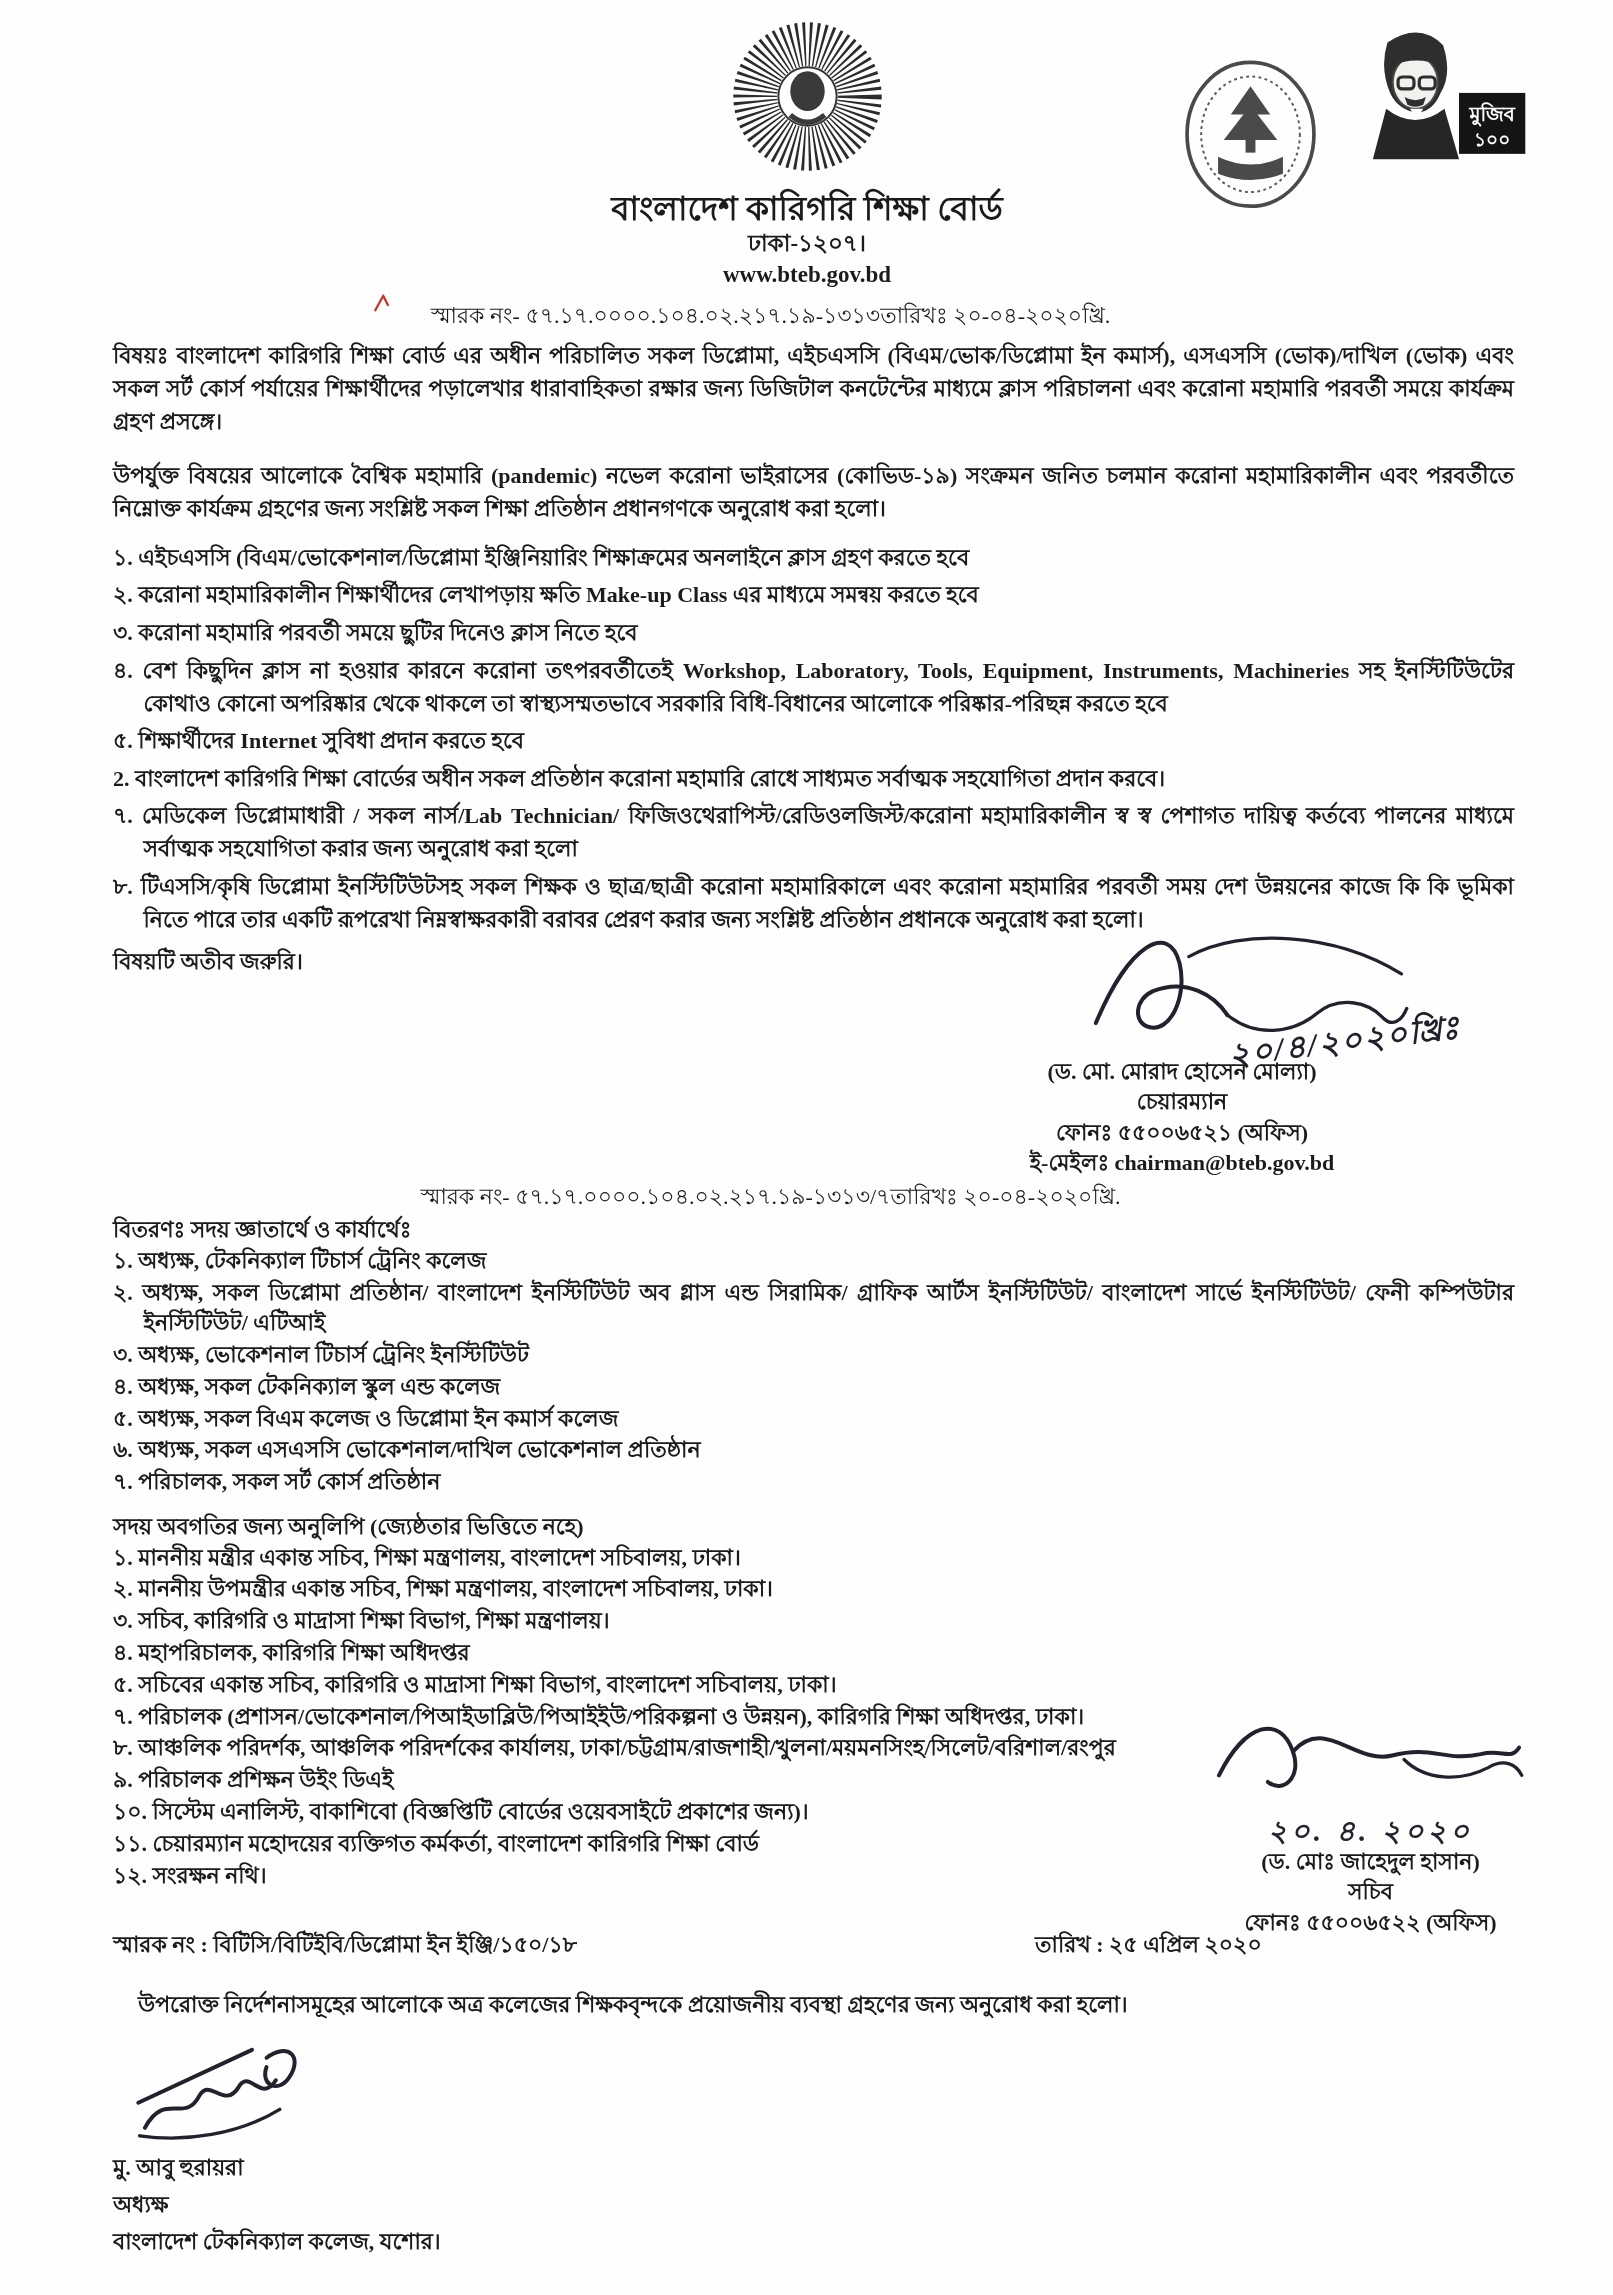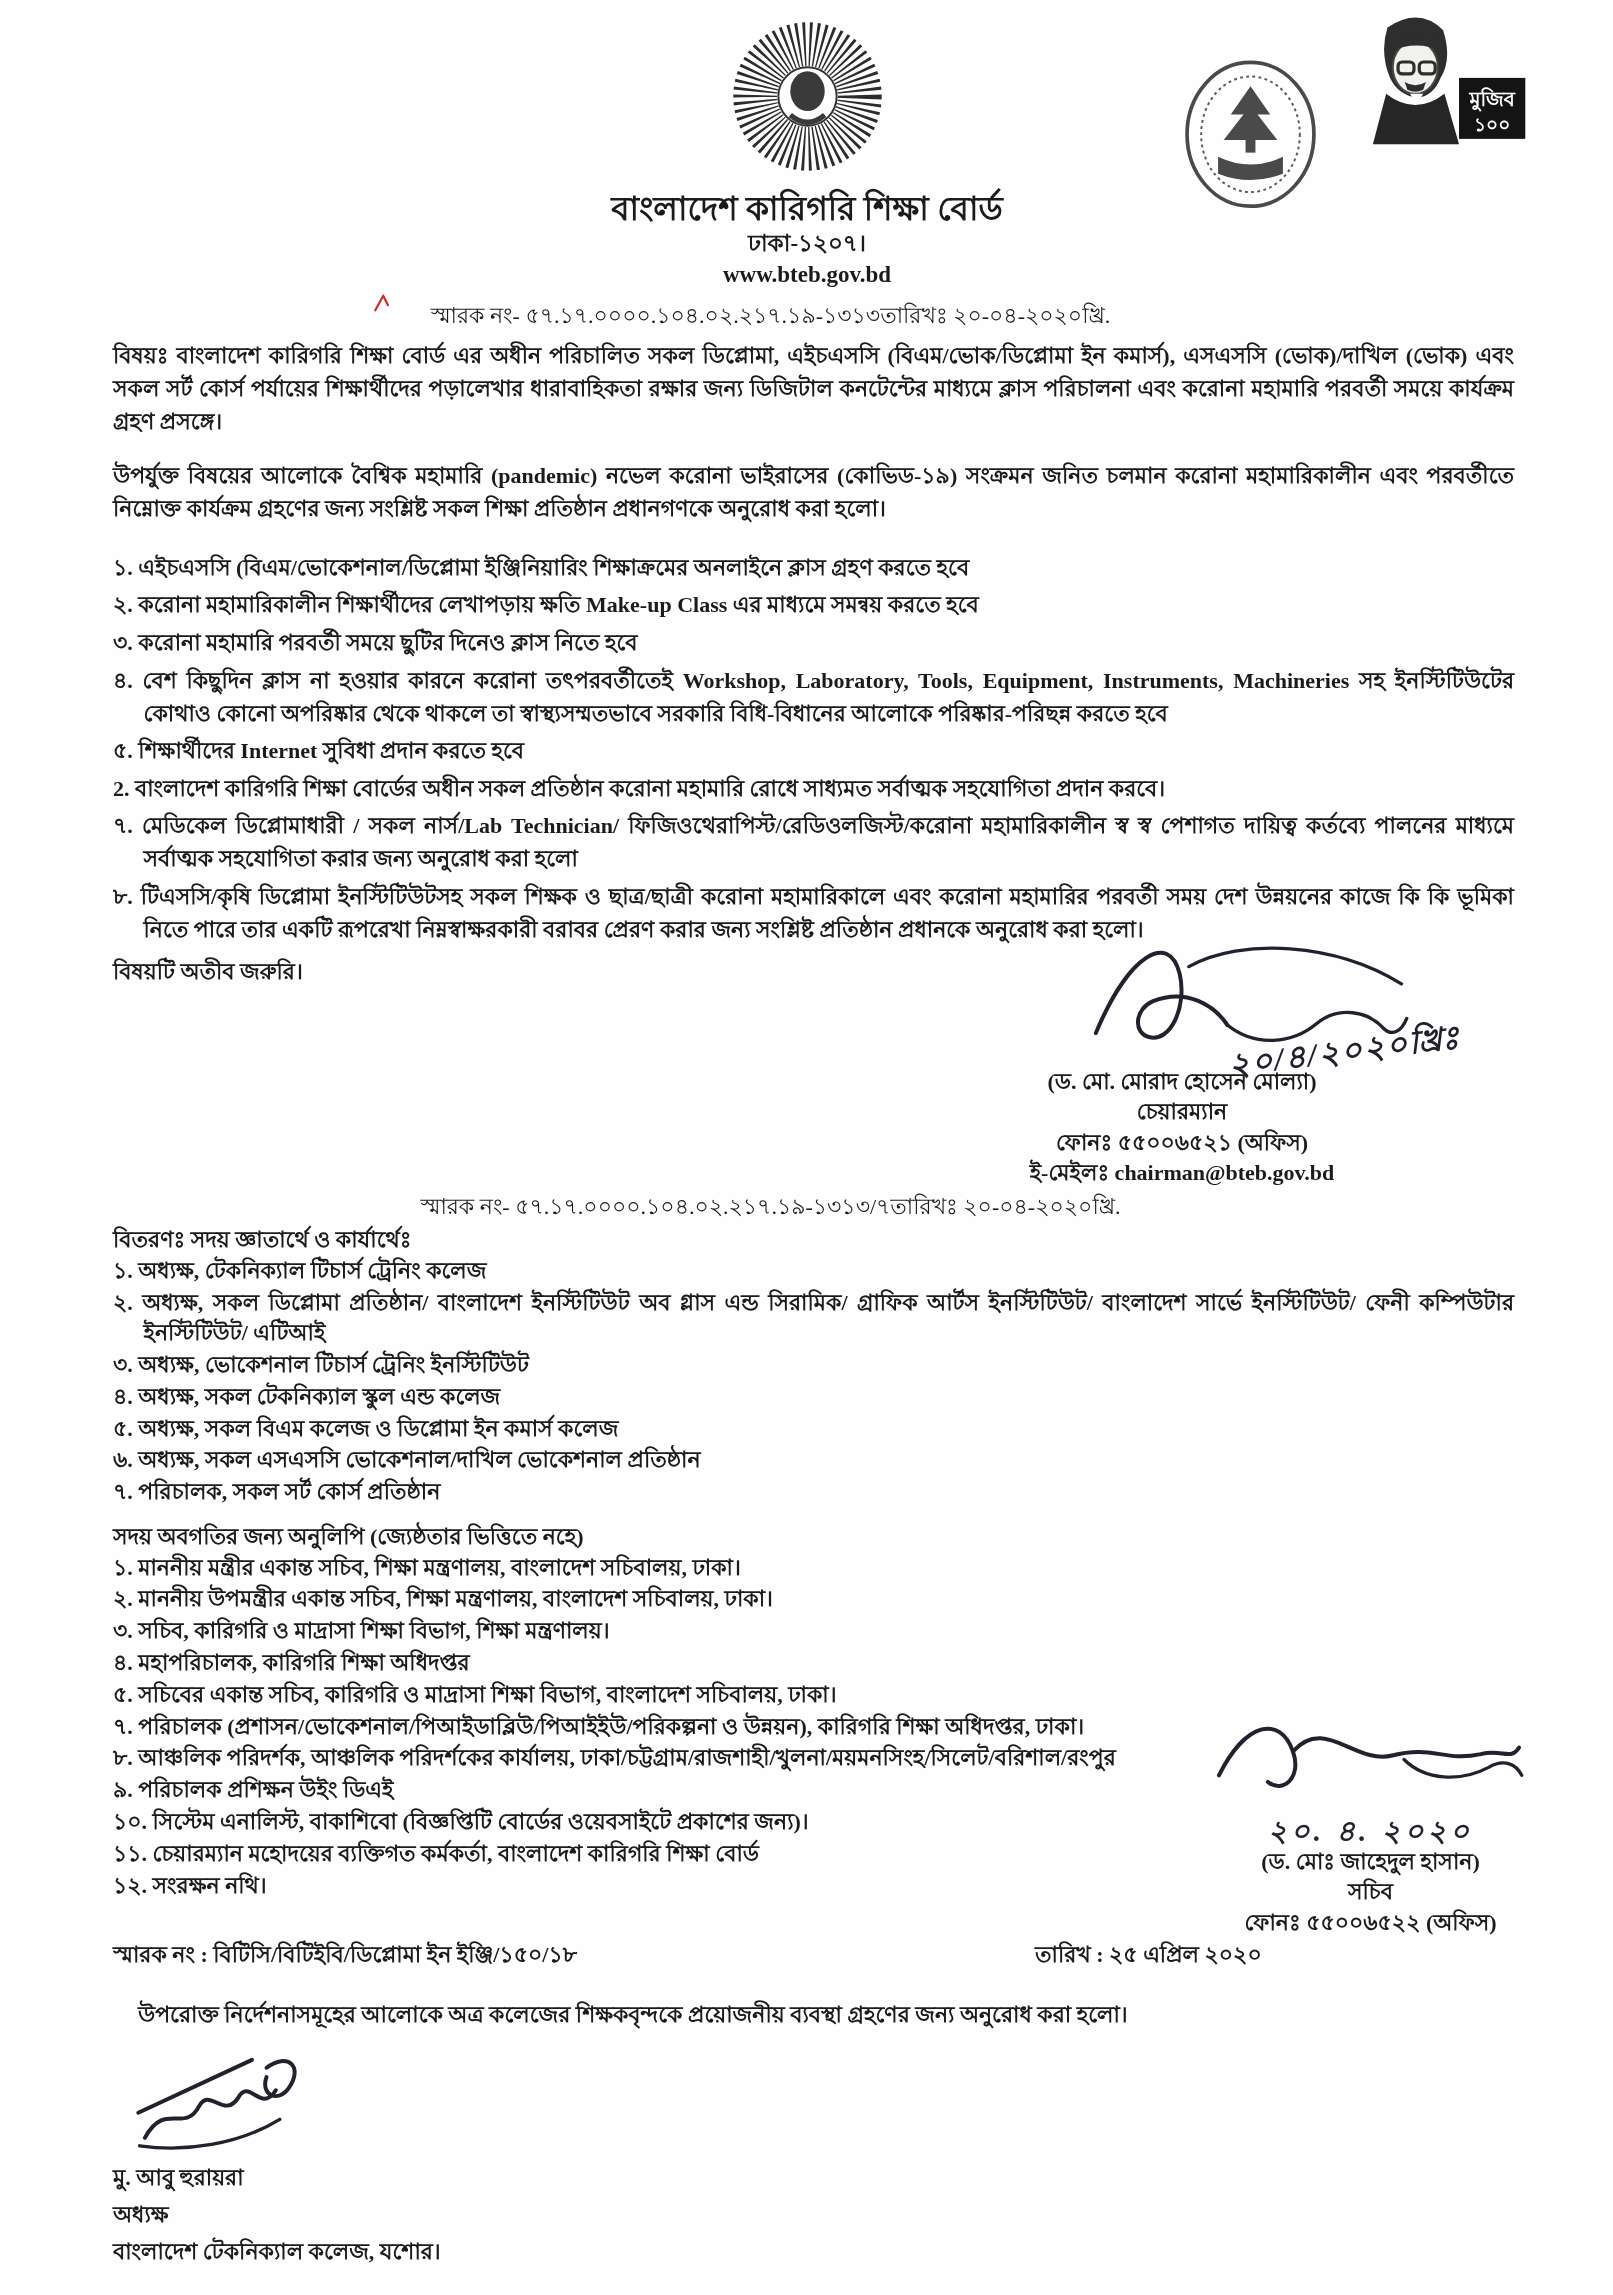--- a/index.html
+++ b/index.html
@@ -16,31 +16,31 @@
     overflow:hidden;
   }
   .content{padding:0 100px 0 113px;}
 
   
   .letterhead{padding-top:17px;text-align:center;}
   .org-title{font-size:33px;line-height:40px;font-weight:800;margin-top:4px;}
   .addr{font-size:23px;line-height:30.5px;}
   .seal-center{display:inline-block;}
   .seal-right{position:absolute;left:1180px;top:58px;}
-  .mujib{position:absolute;left:1345px;top:9px;}
+  .mujib{position:absolute;left:1345px;top:24px;}
 
   
   .memo-row{display:flex;justify-content:center;font-weight:400;margin-top:9.3px;position:relative;}
   .memo-row .date{margin-right:86px;}
   .red-mark{position:absolute;left:257px;top:-8px;}
 
   .subject{margin-top:6.6px;font-weight:800;text-align:justify;}
   .intro{margin-top:21px;text-align:justify;}
 
-  .dlist{margin-top:26px;}
+  .dlist{margin-top:16px;}
   .hang{padding-left:30.5px;text-indent:-30.5px;text-align:justify;margin-bottom:4.6px;}
 
   .urgent{font-weight:800;margin-top:9.3px;}
 
   
   .chairman{width:518px;margin-left:auto;margin-right:73px;margin-top:-26.5px;text-align:center;line-height:30.5px;position:relative;}
   .sig-area{position:relative;height:105px;}
   .sig-area svg{position:absolute;right:13.3px;bottom:-6.6px;}
   .hand-date{position:absolute;right:-20px;bottom:0;font-size:32px;font-style:italic;letter-spacing:2px;transform:rotate(-7deg);color:#20202c;white-space:nowrap;}
 

